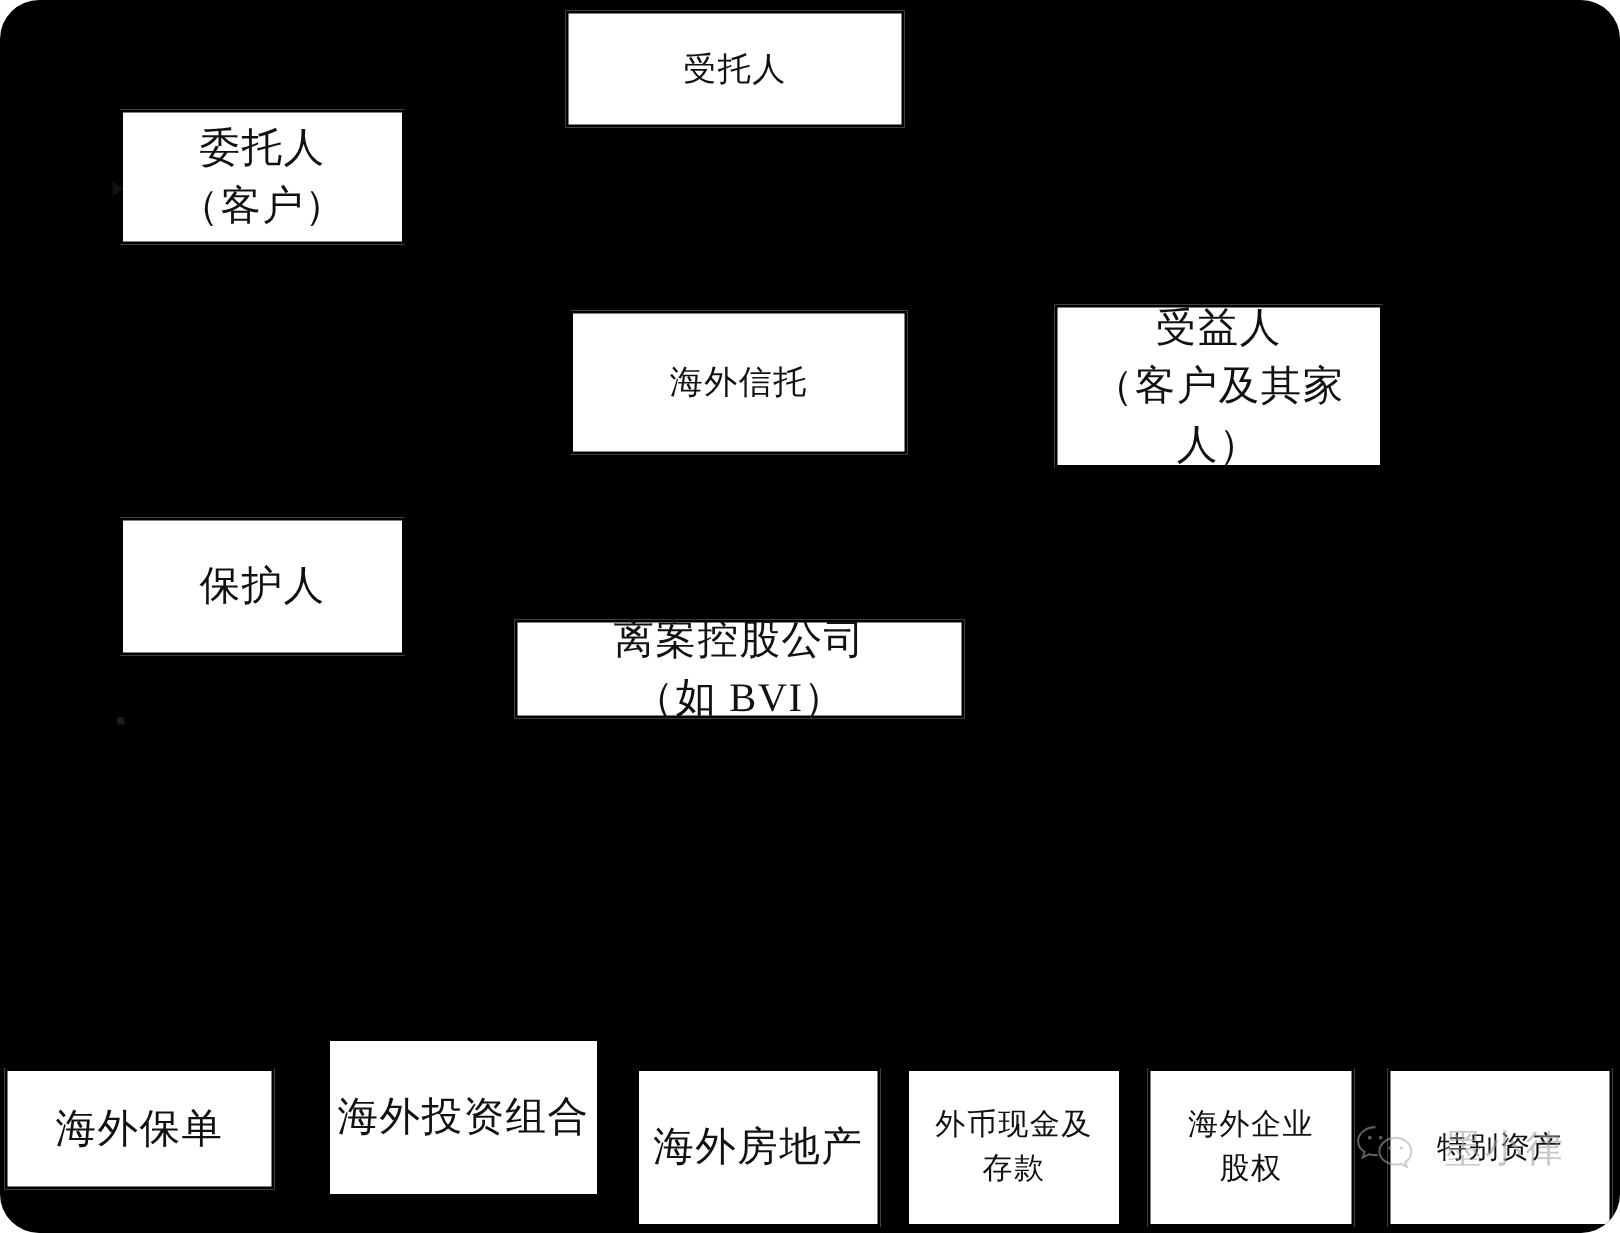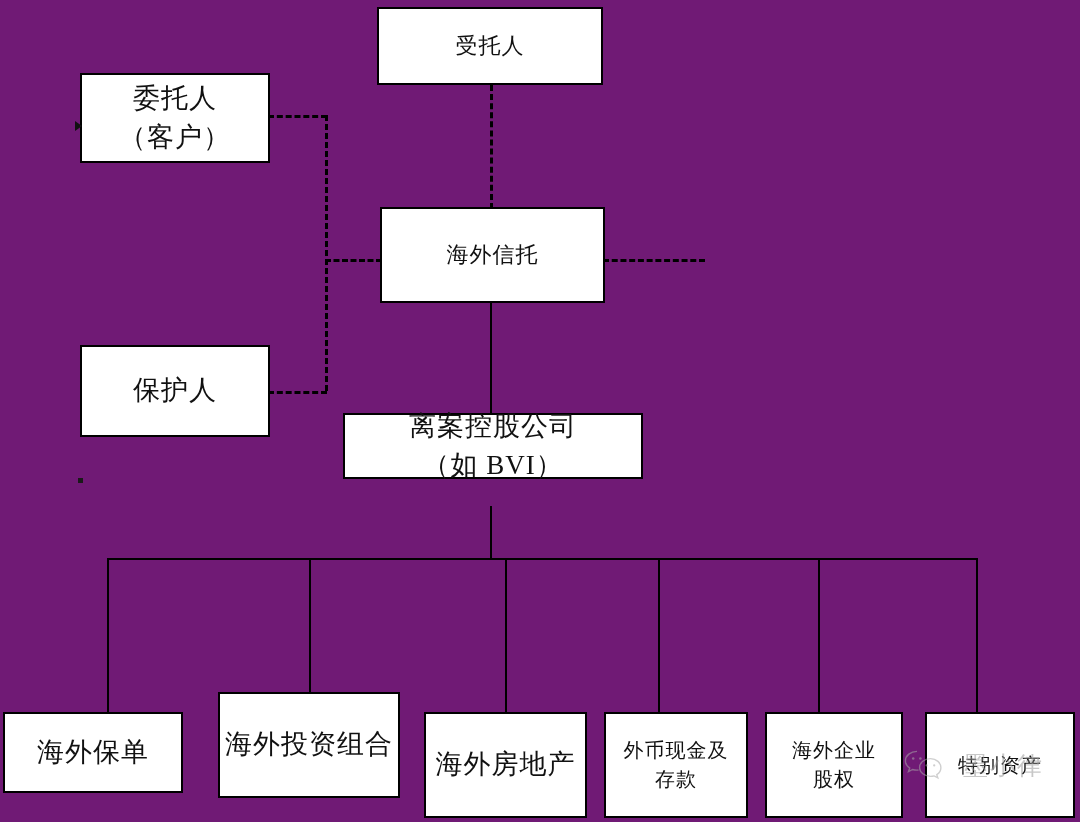--- a/index.html
+++ b/index.html
@@ -4,22 +4,23 @@
 <style>
   html,body{margin:0;padding:0;background:#ffffff;}
   body{
     font-family:"Liberation Serif","DejaVu Serif",serif;
     color:#111111;
   }
   #canvas{
     position:relative;
     width:1080px;
     height:822px;
-    background:#701a75;
+    background:#000000;
     overflow:hidden;
+    border-radius:26px;
   }
   .node{
     position:absolute;
     box-sizing:border-box;
     background:#ffffff;
     border:2.5px solid #000000;
     display:flex;
     align-items:center;
     justify-content:center;
     text-align:center;
@@ -114,20 +115,24 @@
 
   <div class="node" style="left:80px; top:73px; width:190px; height:90px;">
     <span class="lbl f21">委托人
 （客户）</span>
   </div>
 
   <div class="node" style="left:380px; top:207px; width:225px; height:96px;">
     <span class="lbl f22">海外信托</span>
   </div>
 
+  <div class="node" style="left:703px; top:203px; width:219px; height:109px;">
+    <span class="lbl f21">受益人
+（客户及其家人）</span>
+  </div>
 
   <div class="node" style="left:80px; top:345px; width:190px; height:92px;">
     <span class="lbl f21">保护人</span>
   </div>
 
   <div class="node" style="left:343px; top:413px; width:300px; height:66px;">
     <span class="lbl f21">离案控股公司
 （如 BVI）</span>
   </div>
 

